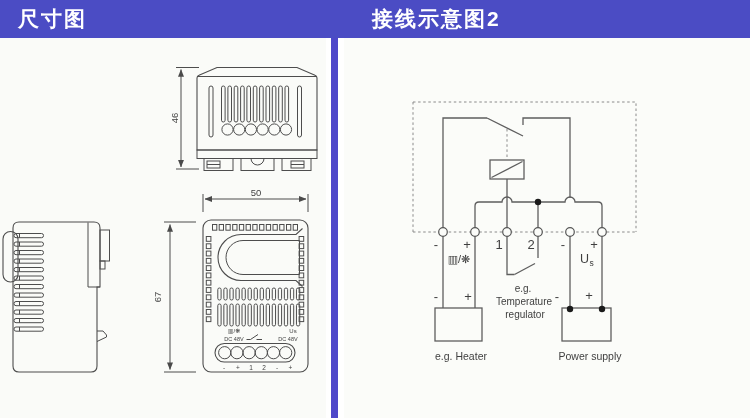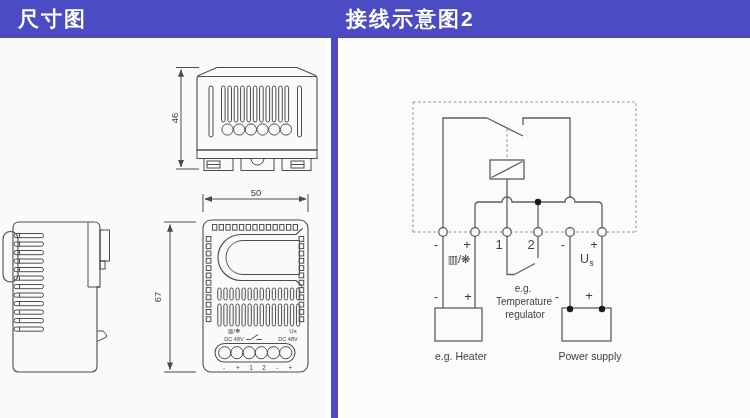--- a/index.html
+++ b/index.html
@@ -2,21 +2,21 @@
 <html><head>
 <meta charset="utf-8">
 <style>
   html,body{margin:0;padding:0;background:#ffffff;}
   body{width:750px;height:418px;position:relative;overflow:hidden;
        font-family:"Liberation Sans","DejaVu Sans",sans-serif;}
   .header{position:absolute;left:0;top:0;width:750px;height:38px;background:#4b4cc4;}
   .header .title{position:absolute;top:0;height:38px;line-height:38px;color:#ffffff;
        font-size:21px;font-weight:bold;letter-spacing:2px;white-space:nowrap;}
   .title-left{left:18px;}
-  .title-right{left:346px;}
+  .title-right{left:372px;}
   .panel{position:absolute;top:38px;height:380px;background:#fafbf8;}
   .panel-left{left:0;width:326px;}
   .panel-right{left:344px;width:406px;background:#fbfcf9;}
   .divider{position:absolute;left:331px;top:38px;width:7px;height:380px;background:#4e48c9;}
   svg{position:absolute;top:0;left:0;}
   svg text{fill:#3f3f3f;}
   .ln{stroke:#4d4d4d;stroke-width:1.1;fill:none;}
   .lnf{stroke:#4d4d4d;stroke-width:1;fill:none;}
   .wire{stroke:#5e5e5e;stroke-width:1.3;fill:none;}
   .dash{stroke:#8a8a8a;stroke-width:1;fill:none;stroke-dasharray:2.5 2.6;}

